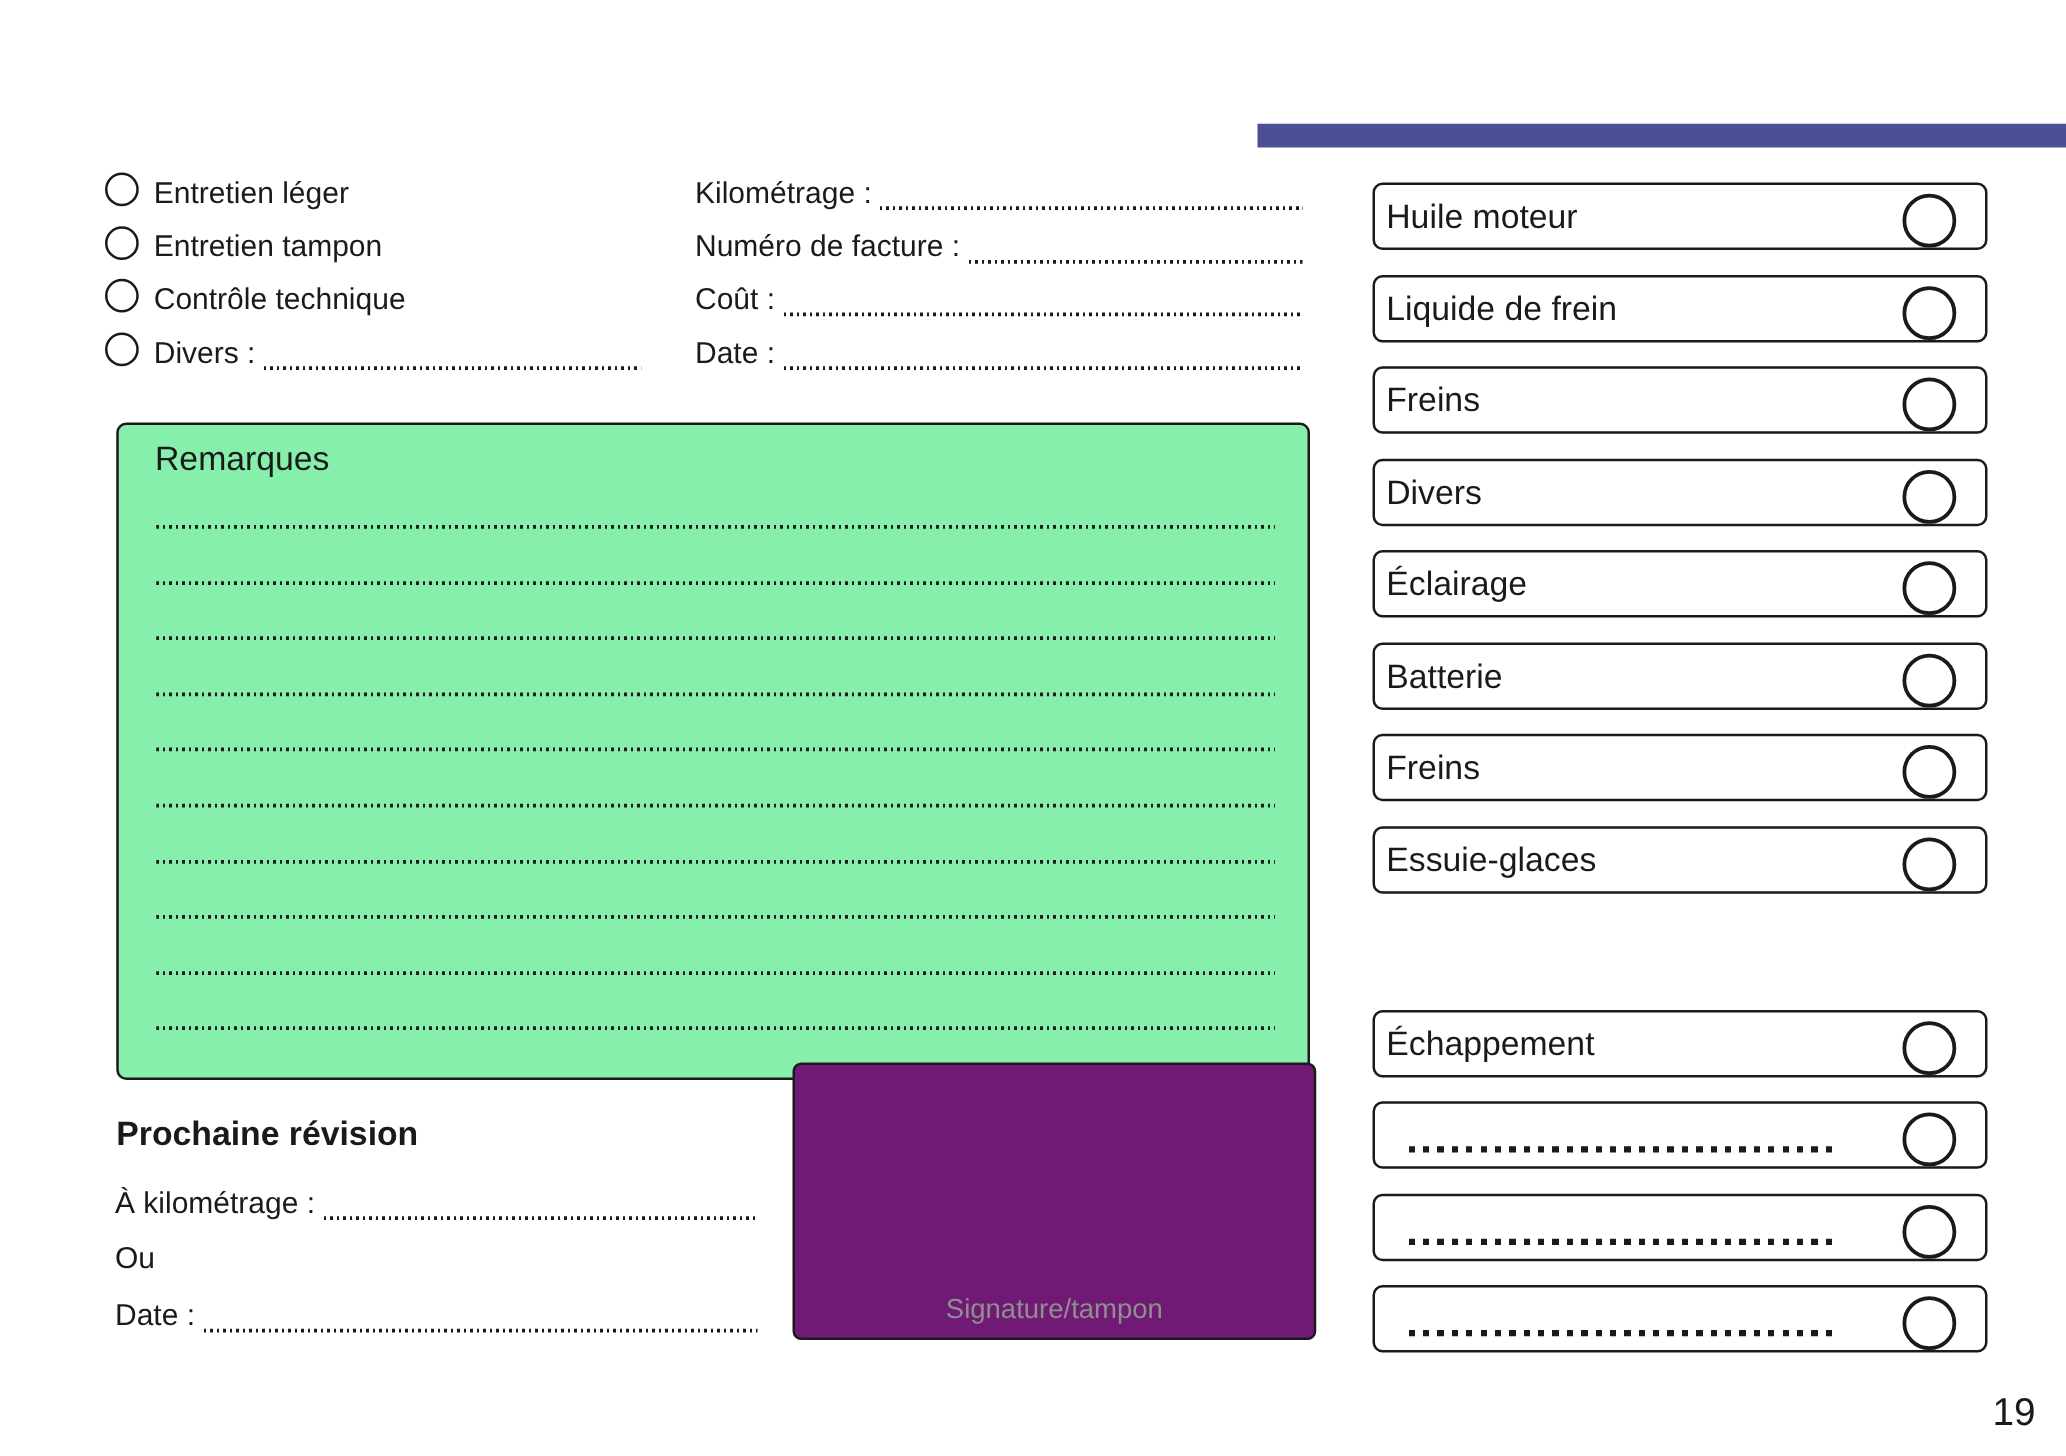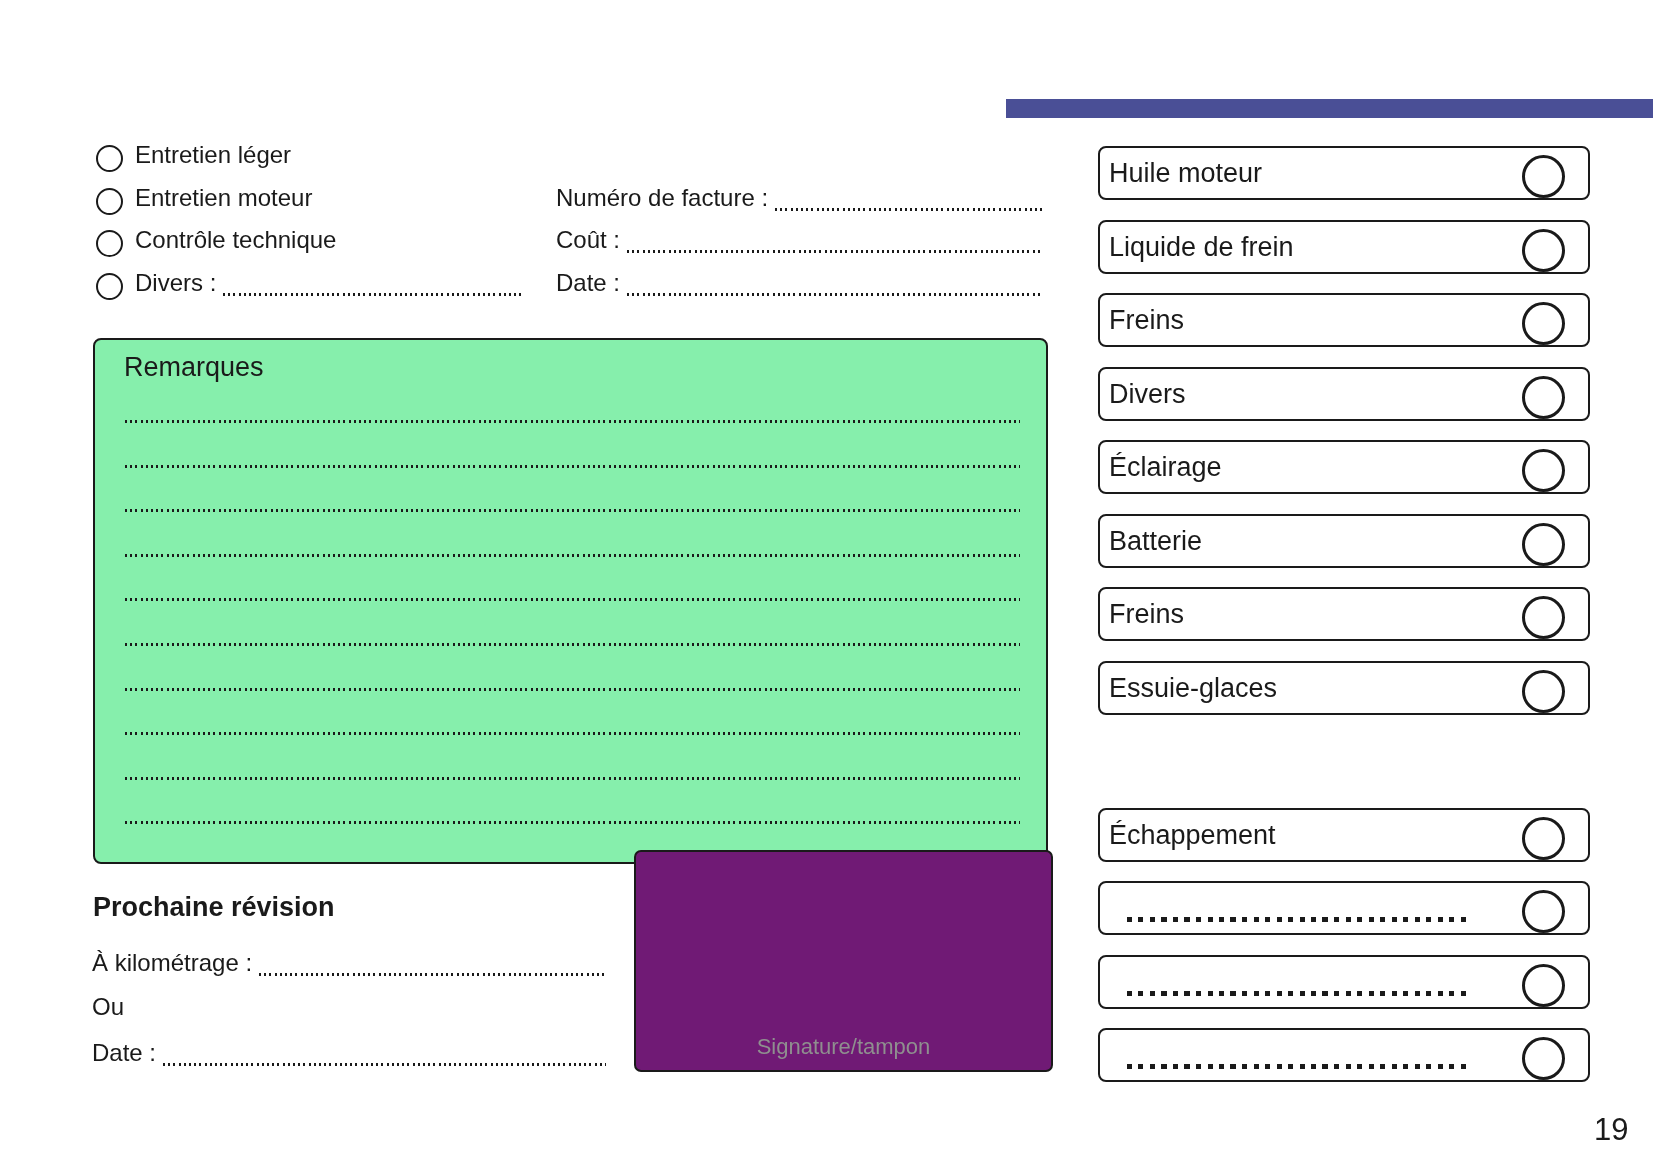--- a/index.html
+++ b/index.html
@@ -17,21 +17,21 @@
     flex:1 1 auto; height:3px; margin-left:7px; margin-bottom:4px; align-self:flex-end;
     background:repeating-linear-gradient(90deg,#1a1a1a 0 2px,transparent 2px 5.2px);
   }
   
   .big-dots {
     position:absolute; left:27px; top:34px; width:345px; height:5px;
     background:repeating-linear-gradient(90deg,#1a1a1a 0 5px,transparent 5px 11.5px);
   }
 
   
-  .radio-row { position:absolute; left:96px; height:34px; display:flex; align-items:flex-end; width:429px; }
+  .radio-row { position:absolute; left:84px; height:34px; display:flex; align-items:flex-start; width:429px; }
   .radio-circle {
     width:23px; height:23px; border:2.5px solid #1a1a1a; border-radius:50%;
     flex:0 0 auto; background:#fff;
   }
   .radio-label { margin-left:12px; font-size:24px; line-height:34px; white-space:nowrap; }
 
   
   .field-row { position:absolute; left:556px; width:486px; height:34px; display:flex; }
   .field-label { font-size:24px; line-height:34px; white-space:nowrap; }
 
@@ -80,32 +80,36 @@
 <div class="page">
 
   <div class="accent-bar"></div>
 
   <div class="radio-row" style="top:138px">
     <span class="radio-circle"></span>
     <span class="radio-label">Entretien léger</span>
   </div>
   <div class="radio-row" style="top:181px">
     <span class="radio-circle"></span>
-    <span class="radio-label">Entretien moteur</span>
+    <span class="radio-label">Entretien tampon</span>
   </div>
   <div class="radio-row" style="top:223px">
     <span class="radio-circle"></span>
     <span class="radio-label">Contrôle technique</span>
   </div>
   <div class="radio-row" style="top:266px">
     <span class="radio-circle"></span>
     <span class="radio-label">Divers :</span>
     <span class="leader"></span>
   </div>
 
+  <div class="field-row" style="top:138px">
+    <span class="field-label">Kilométrage :</span>
+    <span class="leader"></span>
+  </div>
   <div class="field-row" style="top:181px">
     <span class="field-label">Numéro de facture :</span>
     <span class="leader"></span>
   </div>
   <div class="field-row" style="top:223px">
     <span class="field-label">Coût :</span>
     <span class="leader"></span>
   </div>
   <div class="field-row" style="top:266px">
     <span class="field-label">Date :</span>

